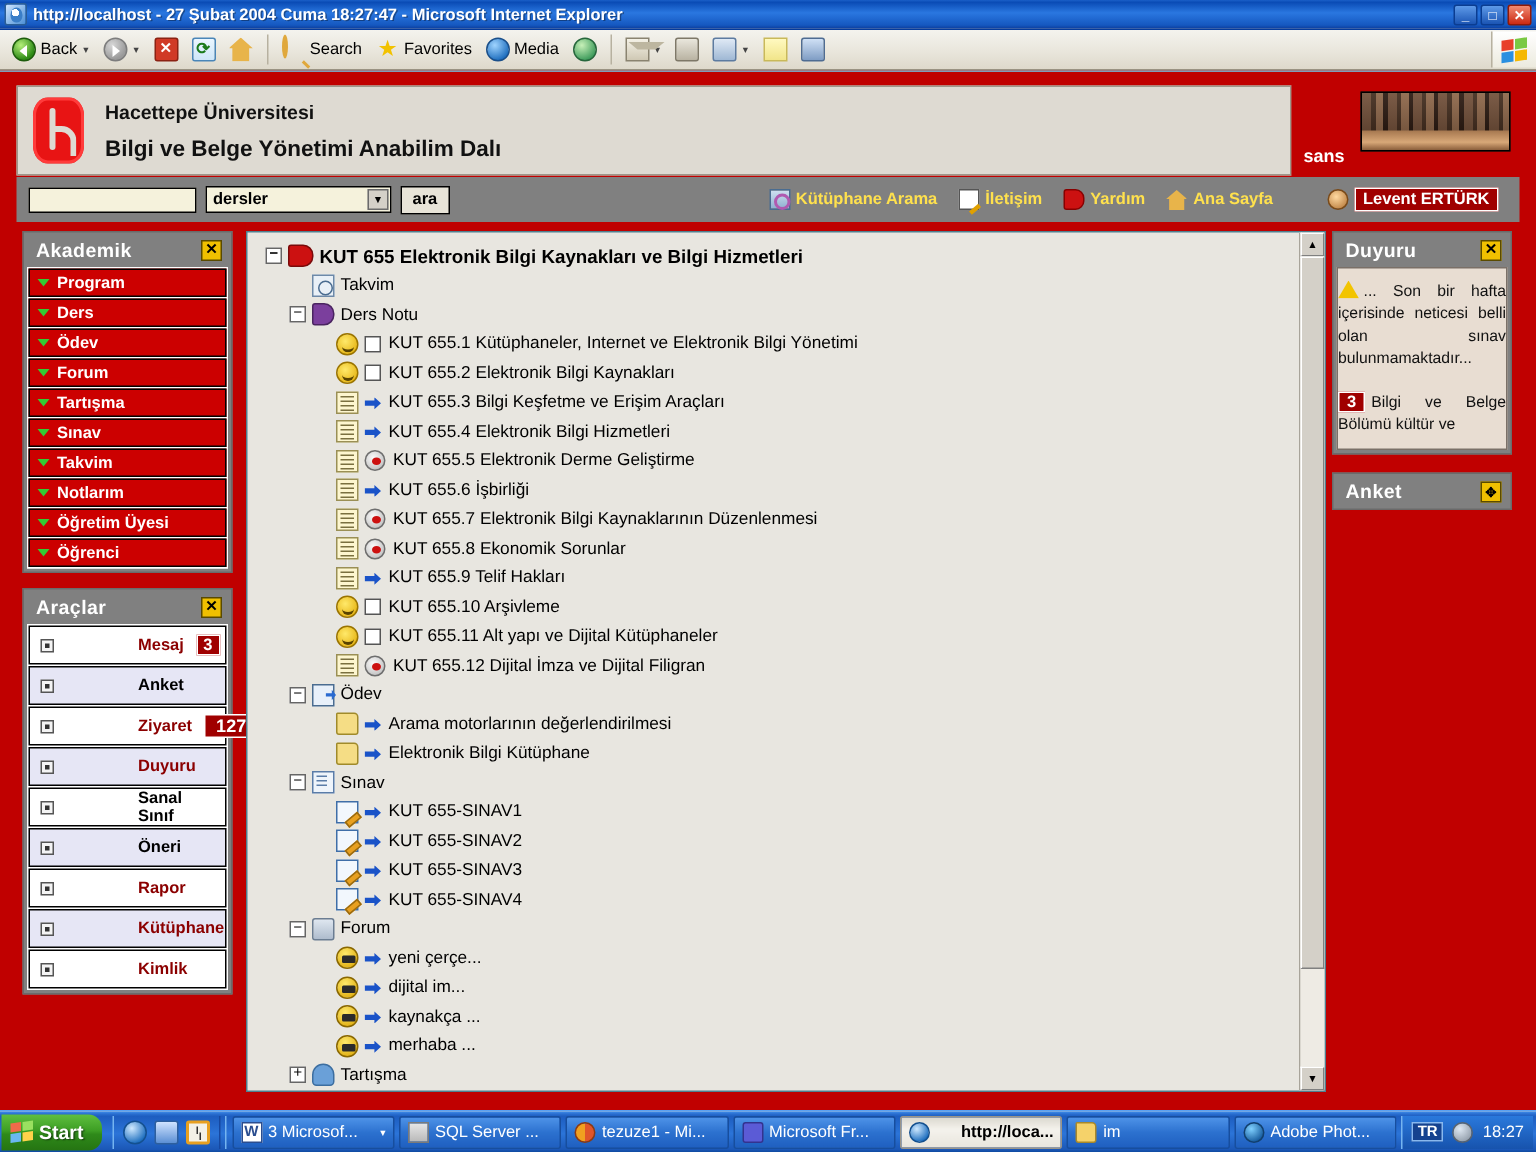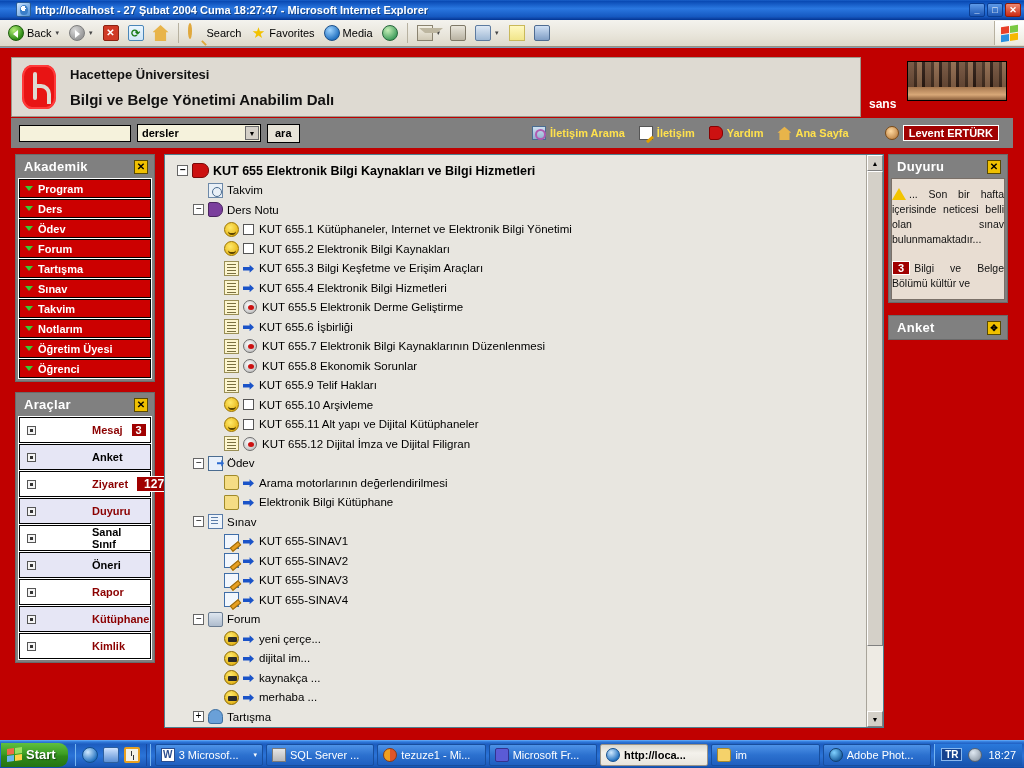--- a/index.html
+++ b/index.html
@@ -13,21 +13,21 @@
   }
 
   
   #ie-window { position: absolute; inset: 0; display: flex; flex-direction: column; background:#d4d0c8; }
 
   .titlebar {
     height: 20px; flex: 0 0 20px;
     background: linear-gradient(to bottom, #1a5fc8 0%, #0a4bb5 8%, #2a77e0 45%, #1558c0 88%, #0c3f9e 100%);
     display: flex; align-items: center; color:#fff;
     font-weight: bold; font-size: 11px;
-    padding-left: 16px;
+    padding-left: 3px;
     border-bottom: 1px solid #043a9b;
   }
   .title-ico {
     width: 15px; height: 15px; margin-right: 4px;
     background: linear-gradient(135deg,#cfe6ff,#4b8fd6);
     border: 1px solid #2a5d96; border-radius: 2px;
     position: relative; flex: 0 0 15px;
   }
   .title-ico:after{
     content:""; position:absolute; left:3px; top:2px; width:8px; height:10px;
@@ -278,21 +278,21 @@
   .ql.cl { background:#f3f1e7; border:2px solid #e8a020; border-radius:2px; position:relative;}
   .ql.cl:after{content:"";position:absolute;left:5px;top:2px;width:1px;height:5px;background:#333;box-shadow:2px 4px 0 #333;}
   .tasks { flex:1; display:flex; align-items:center; gap:3px; padding-left:4px; overflow:hidden; border-left:1px solid #75b4f0;}
   .task {
     height:22px; flex:1 1 0; min-width:0; max-width:118px;
     background: linear-gradient(to bottom,#4e93e8,#2c71cf 50%,#1f5fc0);
     border:1px solid #174e9e; border-radius:2px;
     display:flex; align-items:center; gap:4px; padding:0 5px; color:#fff; font-size:11px;
     white-space:nowrap; overflow:hidden;
   }
-  .task.active { background: linear-gradient(to bottom,#dbd8cf,#f4f2ec 40%,#e8e5dd); color:#000; font-weight:bold; border-color:#9a9488;}
+  .task.active { background: linear-gradient(to bottom,#dbd8cf,#f4f2ec 40%,#e8e5dd); color:#000; font-weight:bold; border-color:#9a9488;justify-content:space-between;}
   .task .tlabel { overflow:hidden; text-overflow:ellipsis; }
   .task .tcaret { margin-left:auto; font-size:7px; }
   .tk { width:14px;height:14px;flex:0 0 14px;}
   .tk.word { background:#fff; border:1px solid #2a4d8f; color:#2a4d8f; font-size:10px; font-weight:bold; text-align:center; line-height:12px;}
   .tk.sql { background:linear-gradient(#e6e6e6,#b9b9b9); border:1px solid #7a7a7a;}
   .tk.tez { border-radius:50%; background: conic-gradient(#e0552a 0 50%, #f0a020 0 100%); border:1px solid #8a3a14;}
   .tk.fp { background:#5b5bd6; border:1px solid #33338f; border-radius:2px;}
   .tk.ie { border-radius:50%; background: radial-gradient(circle at 35% 30%, #cfe9ff, #1f6fbf 75%); border:1px solid #14508f;}
   .tk.folder { background:#f5d26a; border:1px solid #a8882a; border-radius:1px 3px 2px 2px;}
   .tk.ps { border-radius:50%; background: radial-gradient(circle at 35% 30%, #7fd0ff, #1a5fa0 75%); border:1px solid #12406e;}
@@ -401,21 +401,21 @@
           <input class="s-input" type="text" value="" placeholder="" style="">
           <div class="s-select">
             <span>dersler</span>
             <span class="arrowbox">▼</span>
           </div>
           <div class="s-btn">ara</div>
 
           <div class="s-links">
             <span class="s-link">
               <span class="mini mi-zoom"></span>
-              <span>İletişim Arama</span>
+              <span>Kütüphane Arama</span>
             </span>
             <span class="s-link">
               <span class="mini mi-msg"></span>
               <span>İletişim</span>
             </span>
             <span class="s-link">
               <span class="mini mi-book"></span>
               <span>Yardım</span>
             </span>
             <span class="s-link">

